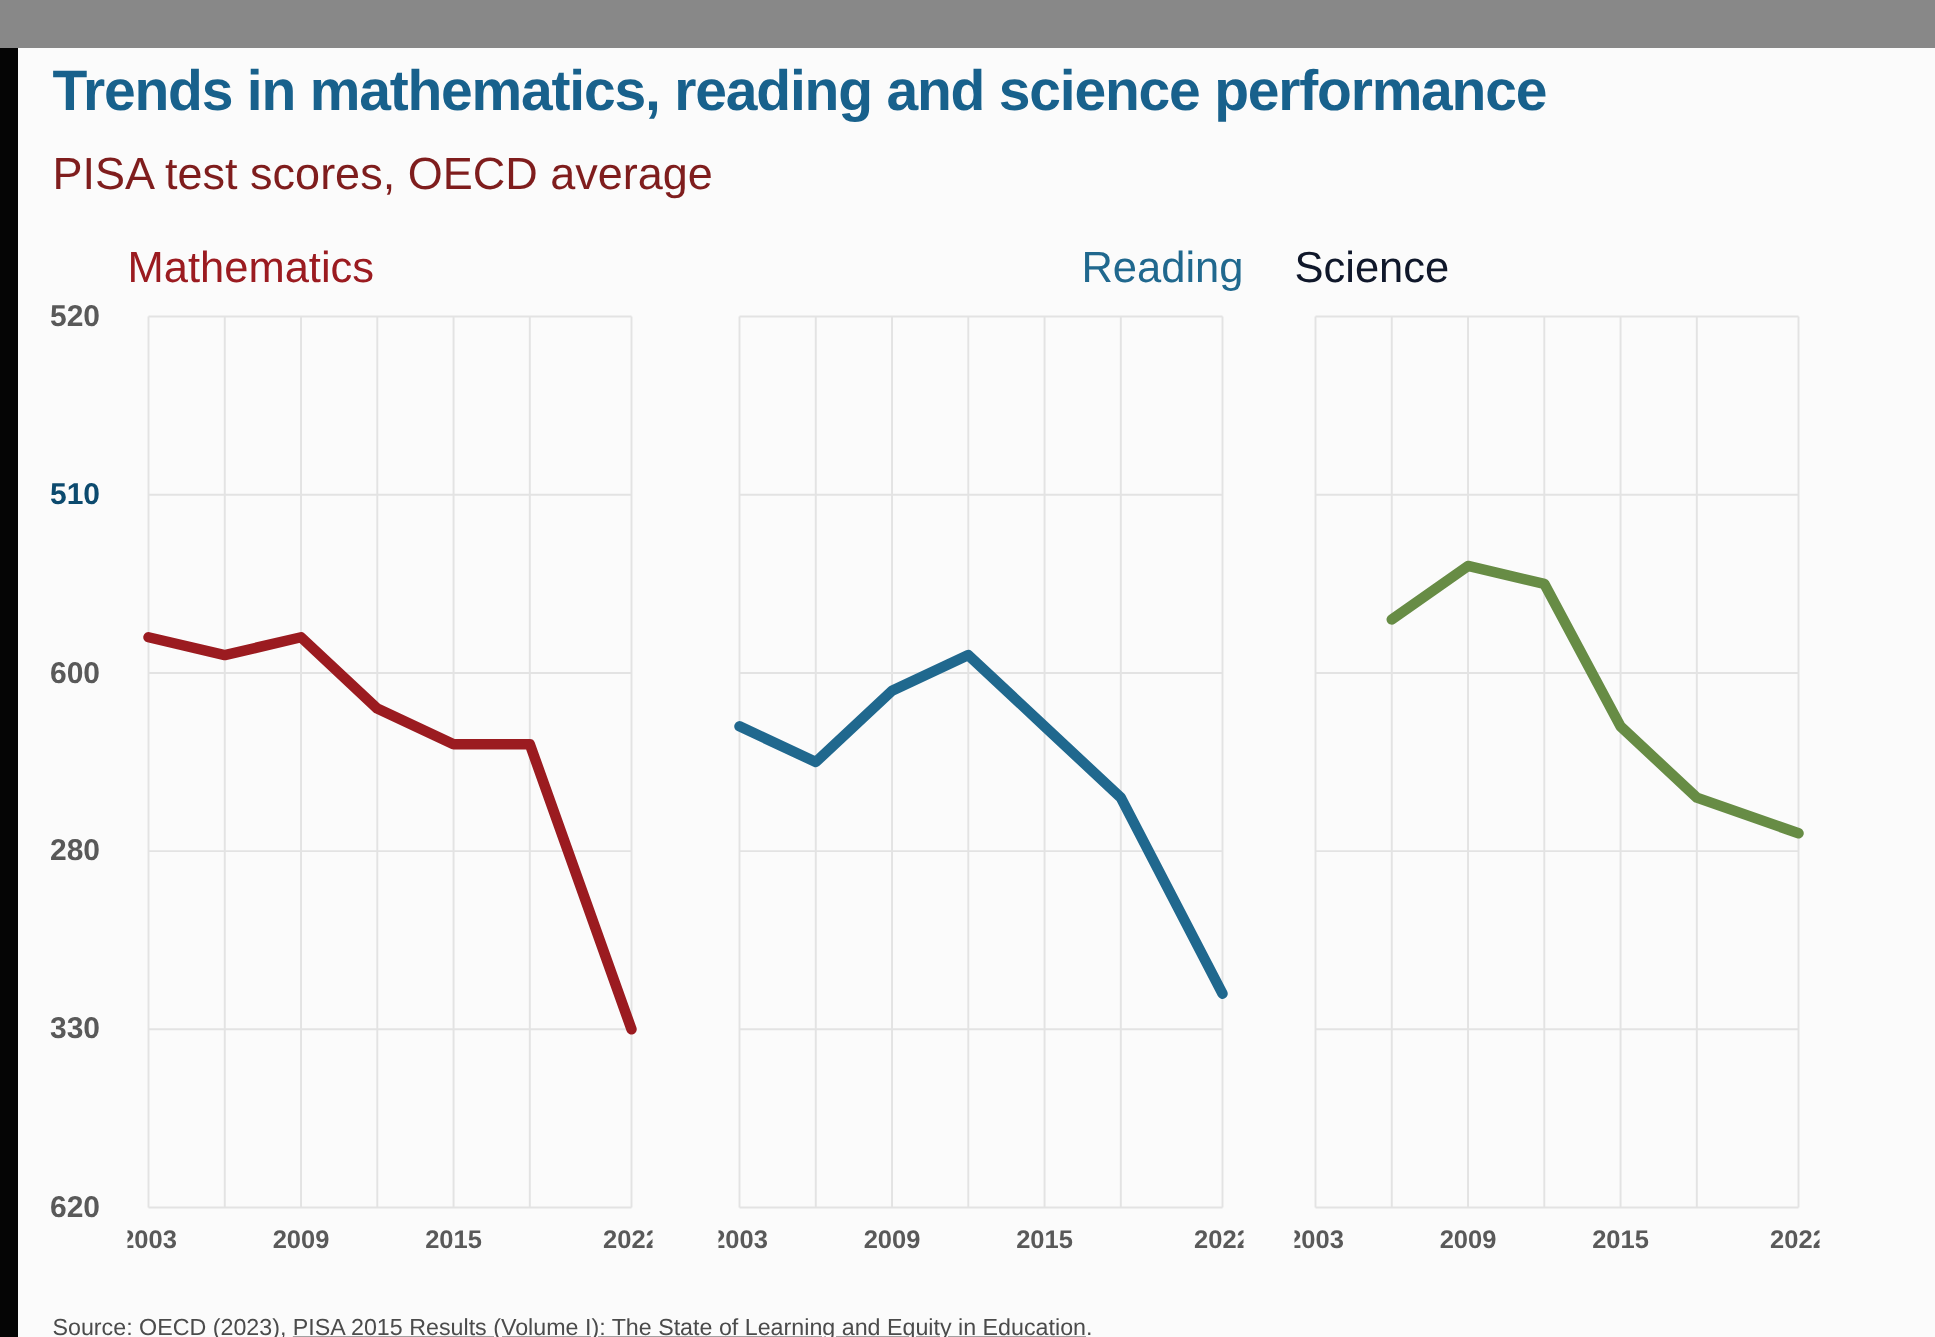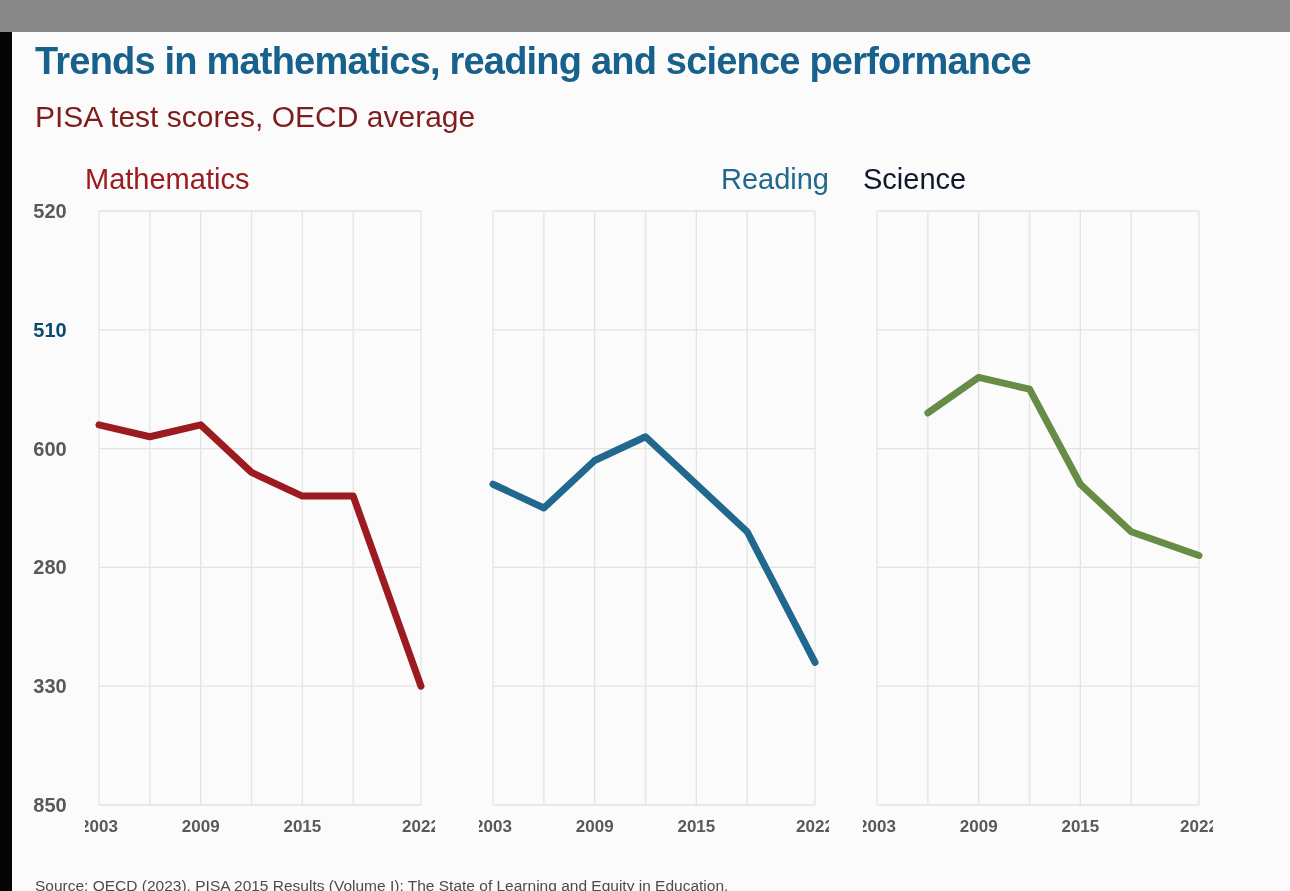--- a/index.html
+++ b/index.html
@@ -35,21 +35,21 @@
 
   <h1 class="title" style="color: rgb(24, 97, 140);">Trends in mathematics, reading and science performance</h1>
   <div class="subtitle" style="color: #7f1d1d;">PISA test scores, OECD average</div>
 
   <div class="ylabels" id="y-labels">
       <div class="ytick" style="top: 0px; color: rgb(89, 89, 89);">520</div>
       <div class="ytick" style="top: 118.8px; color: #0c4a6e;">510</div>
       <div class="ytick" style="top: 237.6px; color: rgb(89, 89, 89);">600</div>
       <div class="ytick" style="top: 356.4px; color: rgb(89, 89, 89);">280</div>
       <div class="ytick" style="top: 475.2px; color: rgb(89, 89, 89);">330</div>
-      <div class="ytick" style="top: 594px; color: rgb(89, 89, 89);">850</div>
+      <div class="ytick" style="top: 594px; color: rgb(89, 89, 89);">620</div>
     </div>
 
   <div class="panel" style="left:85px">
     <div class="panel-title" style="color: rgb(155, 27, 32);">Mathematics</div>
     <svg class="plot" viewBox="0 0 350 660" width="350" height="660">
         <line x1="14" y1="11" x2="14" y2="605" stroke="#e3e3e3" stroke-width="1.3"></line>
         <line x1="64.84210526315789" y1="11" x2="64.84210526315789" y2="605" stroke="#e3e3e3" stroke-width="1.3"></line>
         <line x1="115.68421052631578" y1="11" x2="115.68421052631578" y2="605" stroke="#e3e3e3" stroke-width="1.3"></line>
         <line x1="166.52631578947367" y1="11" x2="166.52631578947367" y2="605" stroke="#e3e3e3" stroke-width="1.3"></line>
         <line x1="217.36842105263156" y1="11" x2="217.36842105263156" y2="605" stroke="#e3e3e3" stroke-width="1.3"></line>

